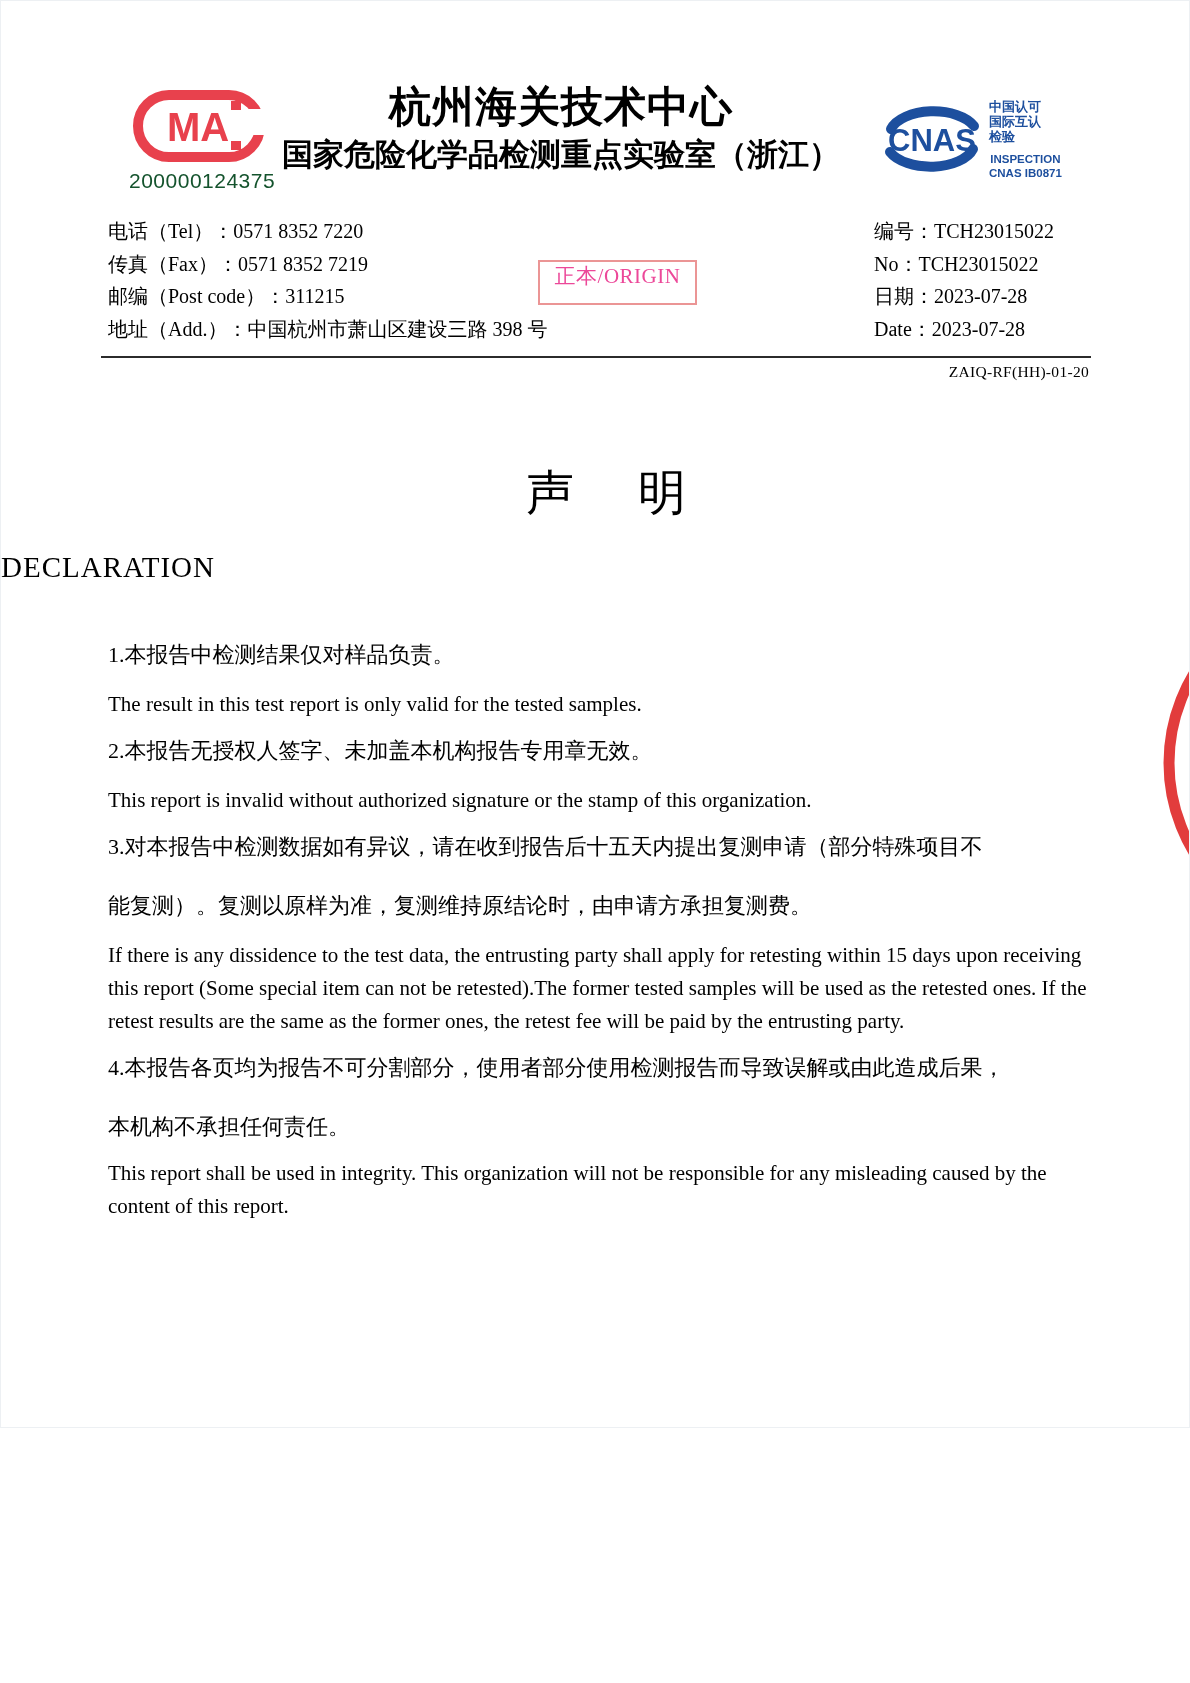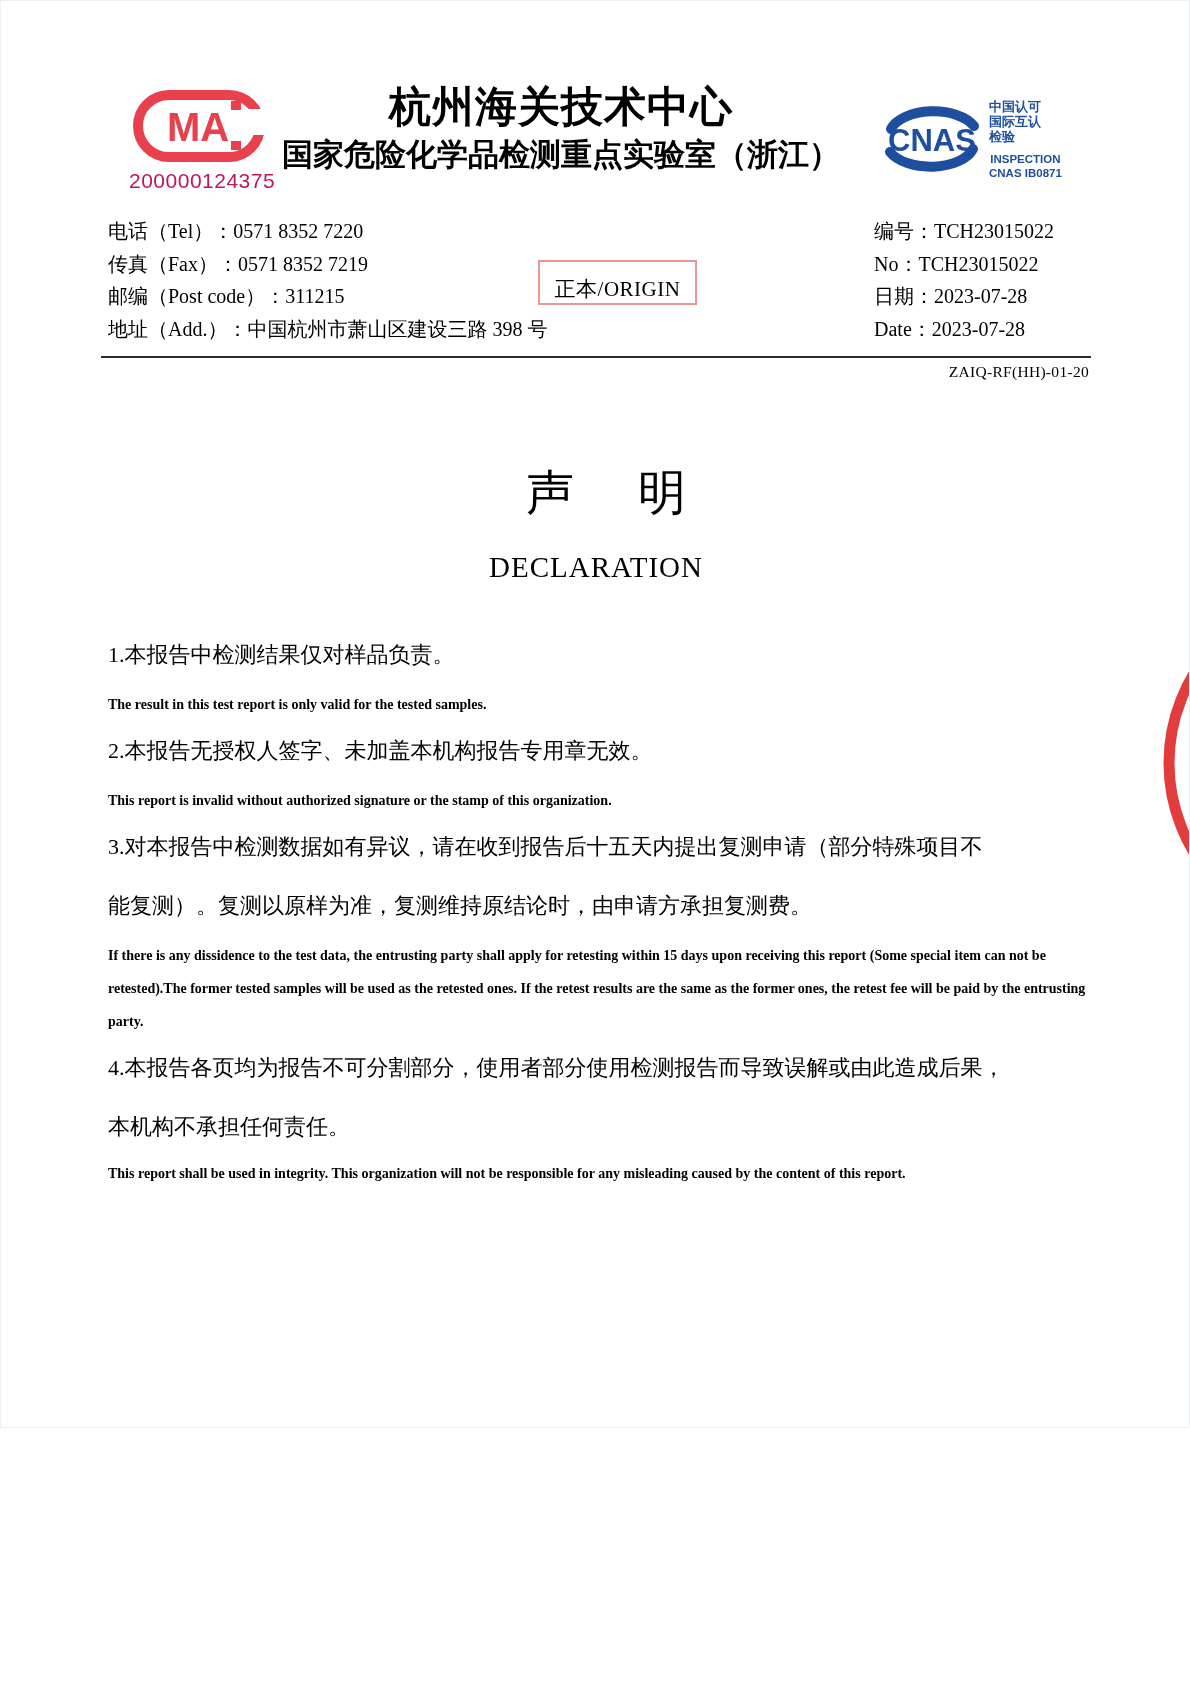--- a/index.html
+++ b/index.html
@@ -8,47 +8,47 @@
     width:1190px;height:1428px;
     background:#ffffff;
     overflow:hidden;
     box-sizing:border-box;
     border:1px solid #edf0f3;
     font-family:"Liberation Serif","DejaVu Serif",serif;
     color:#000;
   }
   
   .cma{position:absolute;left:128px;top:88px;width:140px;text-align:center;}
-  .cma-number{color:#be185d;font-size:21px;font-family:"Liberation Sans","DejaVu Sans",sans-serif;letter-spacing:.5px;margin-top:2px;}
+  .cma-number{color:#14532d;font-size:21px;font-family:"Liberation Sans","DejaVu Sans",sans-serif;letter-spacing:.5px;margin-top:2px;}
   .title-block{position:absolute;left:250px;top:82px;width:620px;text-align:center;}
   .title-cn{font-size:42px;font-weight:bold;line-height:48px;letter-spacing:1px;}
   .subtitle-cn{font-size:31px;font-weight:bold;line-height:40px;margin-top:4px;white-space:nowrap;}
   .cnas{position:absolute;left:880px;top:98px;display:flex;}
   .cnas-right{margin-left:6px;color:#1d4f9e;font-family:"Liberation Sans","DejaVu Sans",sans-serif;}
   .cnas-cjk{font-size:13px;font-weight:bold;line-height:15px;}
   .cnas-en{font-size:11.5px;font-weight:bold;line-height:14px;margin-top:8px;text-align:center;}
   
   .info-left{position:absolute;left:107px;top:214px;font-size:20px;line-height:32.5px;white-space:nowrap;}
   .info-right{position:absolute;left:873px;top:214px;font-size:20px;line-height:32.5px;white-space:nowrap;}
   .origin-box{
     position:absolute;left:537px;top:259px;width:155px;height:41px;
-    border:2px solid #eb9595;color:#000000;
-    display:flex;align-items:flex-end;justify-content:center;
+    border:2px solid #eb9595;color:#ec4899;
+    display:flex;align-items:flex-start;justify-content:center;
     font-size:21px;letter-spacing:.5px;
   }
   .header-rule{position:absolute;left:100px;top:355px;width:990px;height:2px;background:#2b2b2b;}
   .form-code{position:absolute;right:100px;top:362px;font-size:15.5px;letter-spacing:.3px;}
   
   .decl-title{position:absolute;left:0;top:460px;width:1190px;text-align:center;font-size:48px;font-weight:normal;padding-left:10px;}
   .decl-title .gap{display:inline-block;width:64px;}
-  .decl-en{position:absolute;left:0;top:550px;width:1120px;text-align:center;font-size:29px;letter-spacing:1px;padding-left:35px;}
+  .decl-en{position:absolute;left:0;top:550px;width:1120px;text-align:left;font-size:29px;letter-spacing:1px;}
   .body-text{position:absolute;left:107px;top:630px;width:980px;}
   .body-text p{margin:0;}
   .cn{font-size:22px;line-height:28px;}
-  .en{font-size:14px;line-height:33px;font-weight:bold;}
+  .en{font-size:21px;line-height:33px;}
   .p-gap-s{margin-top:16px !important;}
   .p-gap-m{margin-top:19px !important;}
   .p-gap-l{margin-top:31px !important;}
   .p-first{margin-top:10px !important;}
   
   .stamp{position:absolute;left:1135px;top:610px;width:240px;height:340px;pointer-events:none;}
   
   .footer-page{position:absolute;right:113px;top:1542px;font-size:22px;text-align:center;}
 </style>
 </head>

